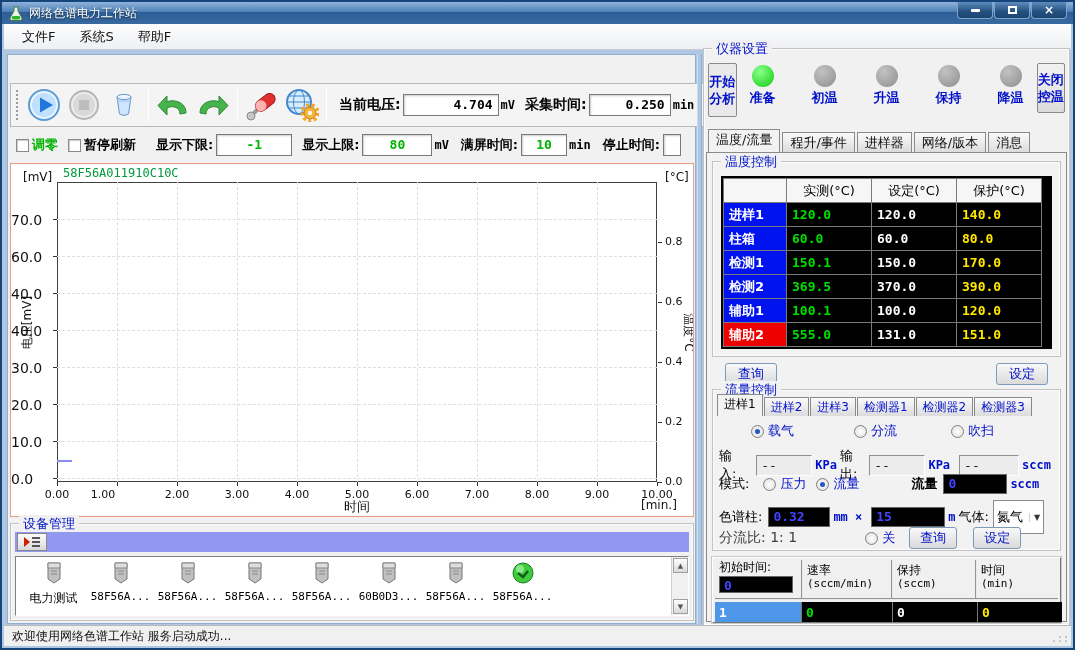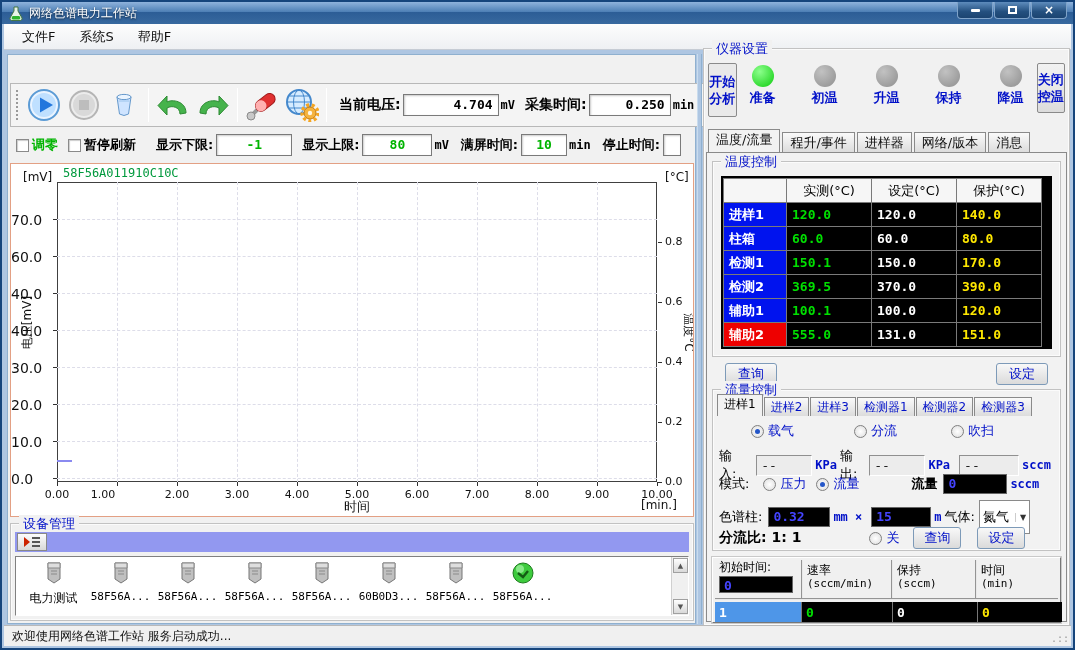--- a/index.html
+++ b/index.html
@@ -121,21 +121,21 @@
   .radio{width:13px;height:13px;border-radius:50%;background:radial-gradient(#fff,#dcdcdc);border:1px solid #808080;margin-right:4px;position:relative;}
   .radio.checked::after{content:"";position:absolute;left:3px;top:3px;width:5px;height:5px;border-radius:50%;background:#2456c8;}
   .radio-label{font-size:13px;color:#0010c8;}
   .blk-label{font-size:13px;color:#000;}
   .unit-blue{font:bold 12px "DejaVu Sans Mono",monospace;color:#0010c8;margin:0 3px;}
   .gray-box{background:#ececec;border:1px solid;border-color:#909090 #fff #fff #909090;height:21px;
     font:13px "DejaVu Sans Mono",monospace;color:#222;padding:2px 4px;}
   .black-box{background:#000;border:1px solid #666;height:20px;font:bold 13px "DejaVu Sans Mono",monospace;color:#4444ff;padding:1px 4px;}
   .dropdown{background:#fff;border:1px solid #8a8a8a;height:21px;display:flex;align-items:center;font-size:13px;padding:16px 3px;}
   .dropdown .dd-arrow{margin-left:6px;font-size:8px;color:#333;border-left:1px solid #ccc;padding-left:4px;}
-  .split-label{font-size:14px;font-weight:bold;color:#000000;text-align:center;}
+  .split-label{font-size:14px;font-weight:normal;color:#404040;text-align:center;}
   
   .prog-panel{position:absolute;top:404px;left:5px;right:5px;height:66px;background:#f0f0f0;border:1px solid;border-color:#fff #777 #777 #fff;box-shadow:0 0 0 1px #c9c9c9;}
   .prog-head{position:absolute;top:2px;left:2px;right:2px;height:40px;display:grid;grid-template-columns:86px 90px 84px 84px;border-bottom:2px groove #e8e8e8;}
   .ph-cell{font-size:12px;color:#000;padding:1px 4px;line-height:13px;}
   .ph-cell .sub{font-family:"DejaVu Sans Mono",monospace;font-size:11px;}
   .prog-row{position:absolute;top:44px;left:2px;right:2px;height:20px;display:grid;grid-template-columns:86px 90px 84px 84px;gap:1px;background:#777;}
   .pr-cell{background:#000;font:bold 13px "DejaVu Sans Mono",monospace;display:flex;align-items:center;padding:0 4px;}
   .pr-cell.idx{background:#4e96e8;color:#fff;}
 </style>
 </head>
@@ -521,21 +521,21 @@
           <span class="radio-label">流量</span>
           <span class="blk-label" style="margin-left:52px;font-weight:bold;">流量</span>
           <div class="black-box" style="width:64px;margin-left:6px;">0</div>
           <span class="unit-blue">sccm</span>
         </div>
 
         <div class="frow" style="top:110px;">
           <span class="blk-label">色谱柱:</span>
           <div class="black-box" style="width:62px;margin-left:6px;">0.32</div>
           <span class="unit-blue">mm ×</span>
-          <div class="black-box" style="width:60px;margin-left:6px;">15</div>
+          <div class="black-box" style="width:74px;margin-left:6px;">15</div>
           <span class="unit-blue">m</span>
           <span class="blk-label" style="margin-left:0;">气体:</span>
           <div class="dropdown" style="margin-left:4px;">
             <span>氮气</span>
             <span class="dd-arrow">▼</span>
           </div>
         </div>
 
         <div class="frow" style="top:137px;">
           <span class="split-label">分流比: 1: 1</span>

